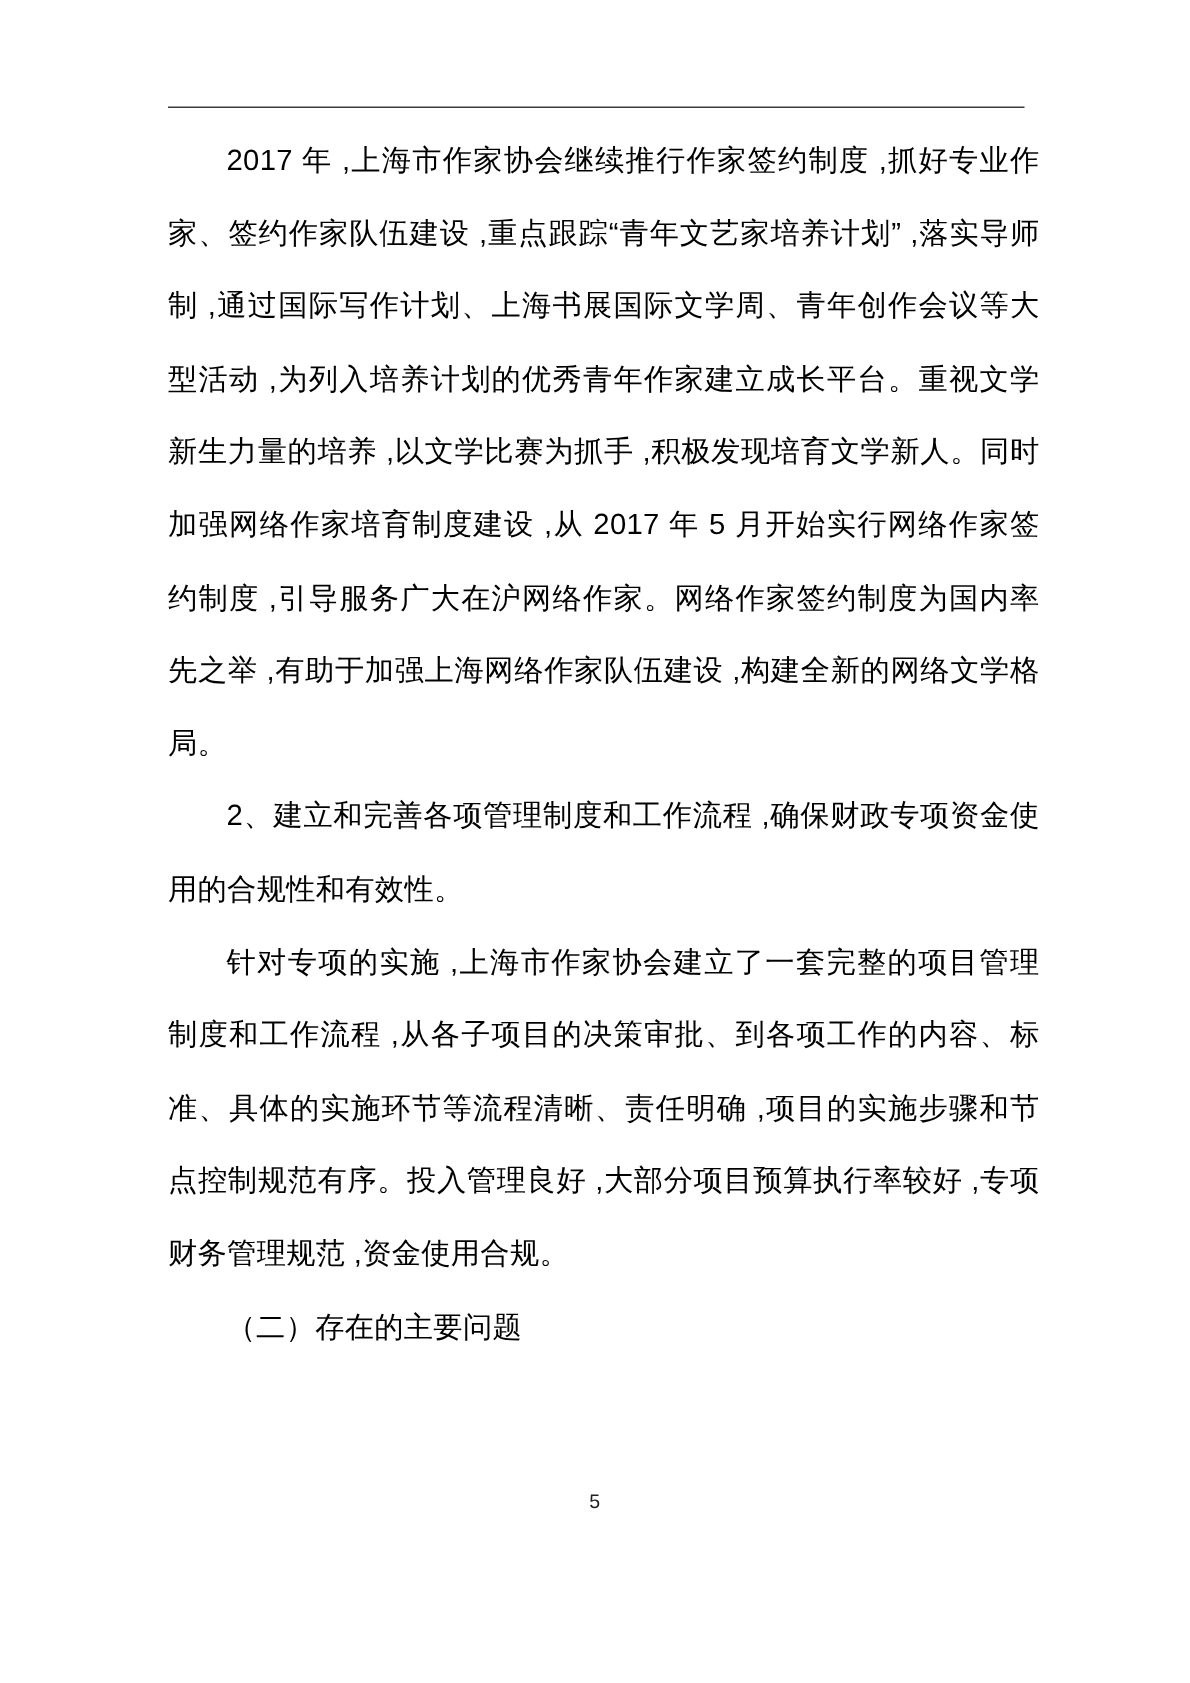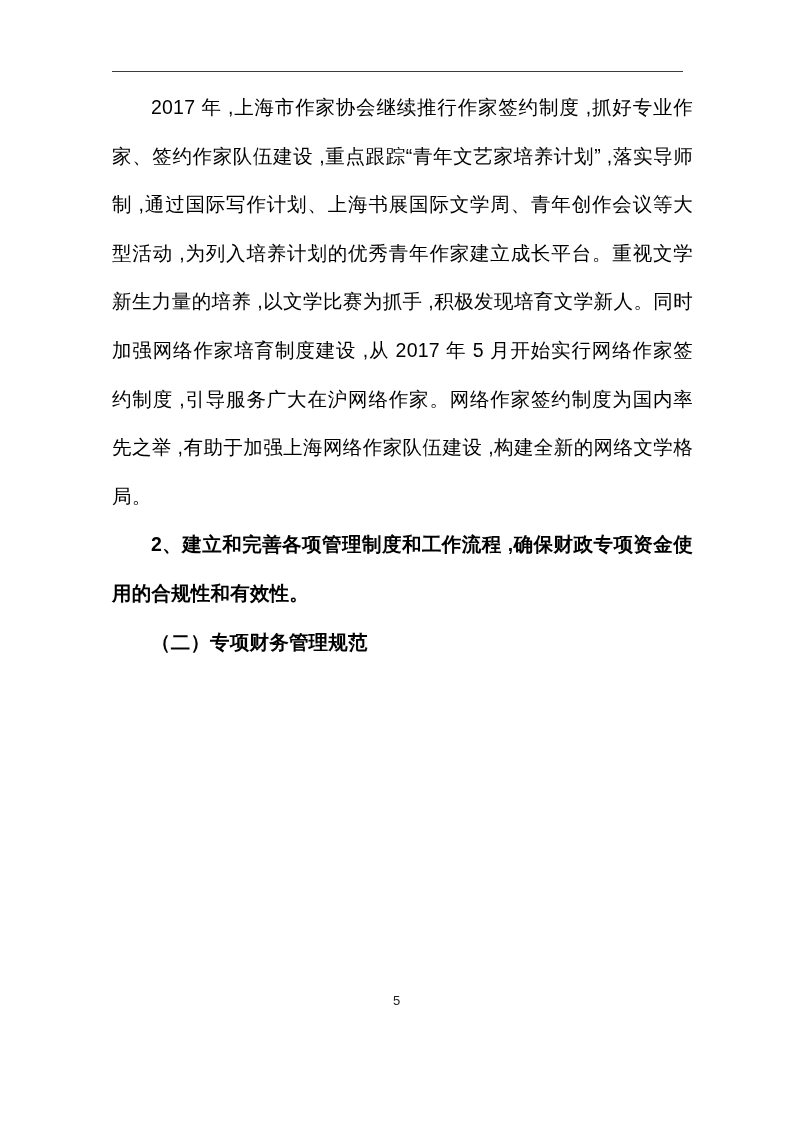--- a/index.html
+++ b/index.html
@@ -32,21 +32,21 @@
     font-size: 19.5px;
     line-height: 48.6px;
     text-align: justify;
     letter-spacing: 0.2px;
   }
   .para {
     margin: 0;
     text-indent: 2em;
   }
   .para.bold {
-    font-weight: 700;
+    font-weight: 400;
   }
   .page-footer {
     position: absolute;
     left: 0;
     top: 992px;
     width: 100%;
     text-align: center;
     font-size: 13px;
     line-height: 18px;
     color: #222222;
@@ -55,20 +55,21 @@
 </head>
 <body>
 
 <div class="page">
 
   <div class="header-rule"></div>
 
   <div class="doc-body">
     <p class="para">2017 年&nbsp;,上海市作家协会继续推行作家签约制度&nbsp;,抓好专业作家、签约作家队伍建设&nbsp;,重点跟踪“青年文艺家培养计划”&nbsp;,落实导师制&nbsp;,通过国际写作计划、上海书展国际文学周、青年创作会议等大型活动&nbsp;,为列入培养计划的优秀青年作家建立成长平台。重视文学新生力量的培养&nbsp;,以文学比赛为抓手&nbsp;,积极发现培育文学新人。同时加强网络作家培育制度建设&nbsp;,从 2017 年 5 月开始实行网络作家签约制度&nbsp;,引导服务广大在沪网络作家。网络作家签约制度为国内率先之举&nbsp;,有助于加强上海网络作家队伍建设&nbsp;,构建全新的网络文学格局。</p>
     <p class="para bold">2、建立和完善各项管理制度和工作流程&nbsp;,确保财政专项资金使用的合规性和有效性。</p>
-    <p class="para bold">（二）专项财务管理规范</p>
+    <p class="para">针对专项的实施&nbsp;,上海市作家协会建立了一套完整的项目管理制度和工作流程&nbsp;,从各子项目的决策审批、到各项工作的内容、标准、具体的实施环节等流程清晰、责任明确&nbsp;,项目的实施步骤和节点控制规范有序。投入管理良好&nbsp;,大部分项目预算执行率较好&nbsp;,专项财务管理规范&nbsp;,资金使用合规。</p>
+    <p class="para bold">（二）存在的主要问题</p>
   </div>
 
   <div class="page-footer">
     <span>5</span>
   </div>
 
 </div>
 
 </body></html>

